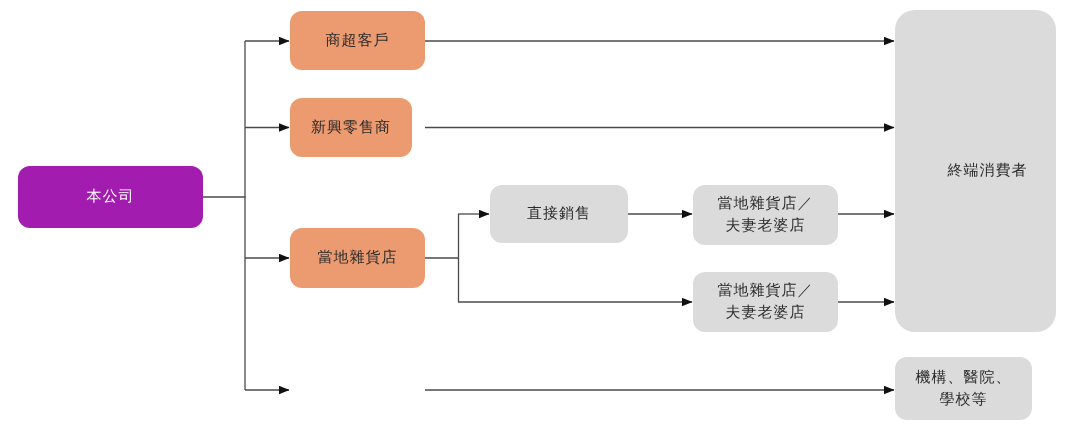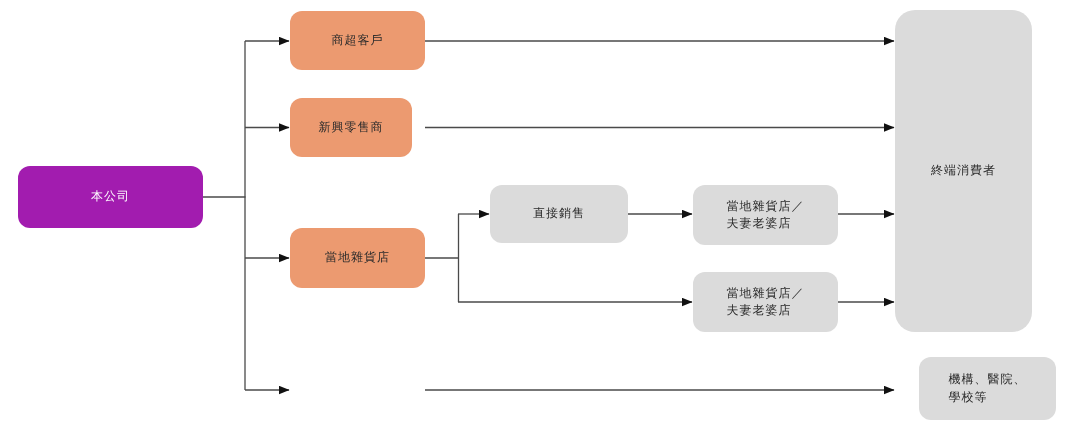--- a/index.html
+++ b/index.html
@@ -21,41 +21,41 @@
     top: 0;
     width: 1080px;
     height: 436px;
     pointer-events: none;
   }
   .node {
     position: absolute;
     display: flex;
     align-items: center;
     justify-content: center;
-    text-align: left;
+    text-align: center;
     border-radius: 12px;
-    font-size: 12px;
+    font-size: 15px;
     line-height: 1.45;
     color: #2b2b2b;
     letter-spacing: 1px;
   }
   .node-green  { background: #a21caf; color: #ffffff; }
   .node-orange { background: #ec9a70; }
   .node-gray   { background: #dbdbdb; }
 
   #node-company        { left: 18px;  top: 166px; width: 185px; height: 62px; }
   #node-supermarket    { left: 290px; top: 11px;  width: 135px; height: 59px; }
   #node-emerging       { left: 290px; top: 98px;  width: 122px; height: 59px; }
   #node-terminal       { left: 290px; top: 228px; width: 135px; height: 60px; }
   #node-direct         { left: 290px; top: 360px; width: 135px; height: 60px; }
   #node-localwholesale { left: 490px; top: 185px; width: 138px; height: 58px; }
   #node-grocery-top    { left: 693px; top: 185px; width: 145px; height: 60px; }
   #node-grocery-bottom { left: 693px; top: 272px; width: 145px; height: 60px; }
-  #node-endconsumer    { left: 895px; top: 10px;  width: 137px; height: 322px; border-radius: 20px; }
-  #node-institutions   { left: 895px; top: 357px; width: 137px; height: 63px; margin-left: 24px; }
+  #node-endconsumer    { left: 895px; top: 10px;  width: 137px; height: 322px; border-radius: 20px; padding-left: 24px; }
+  #node-institutions   { left: 895px; top: 357px; width: 137px; height: 63px; }
 
   .two-line span { display: block; }
 </style>
 </head>
 <body>
 
 <div class="canvas">
 
   <svg class="edges" viewBox="0 0 1080 436" xmlns="http://www.w3.org/2000/svg">
     <defs>

